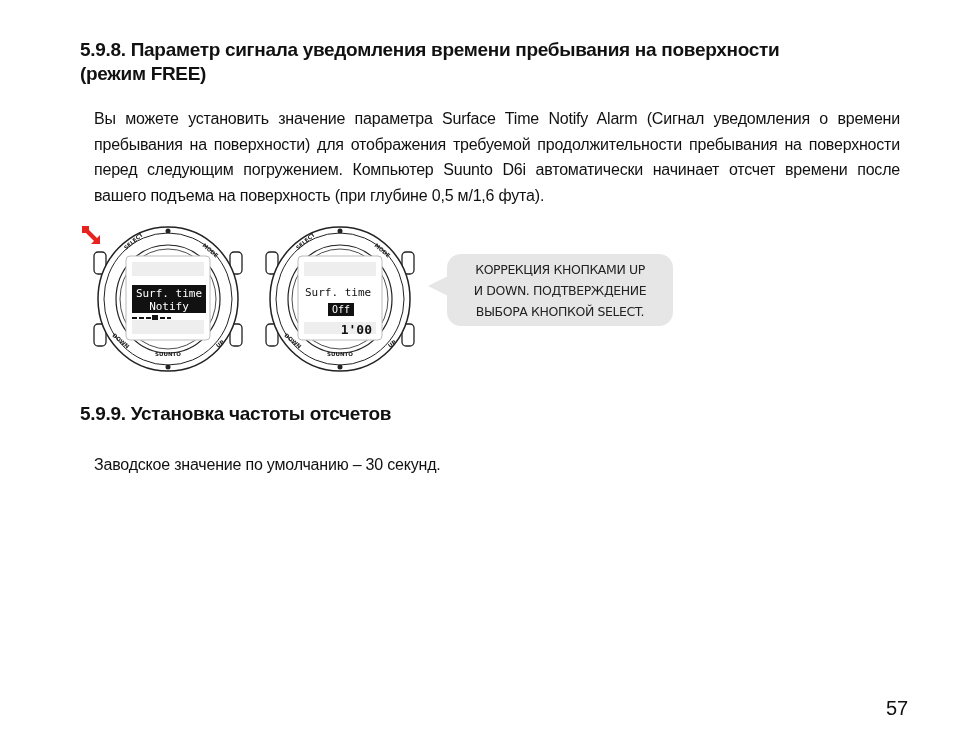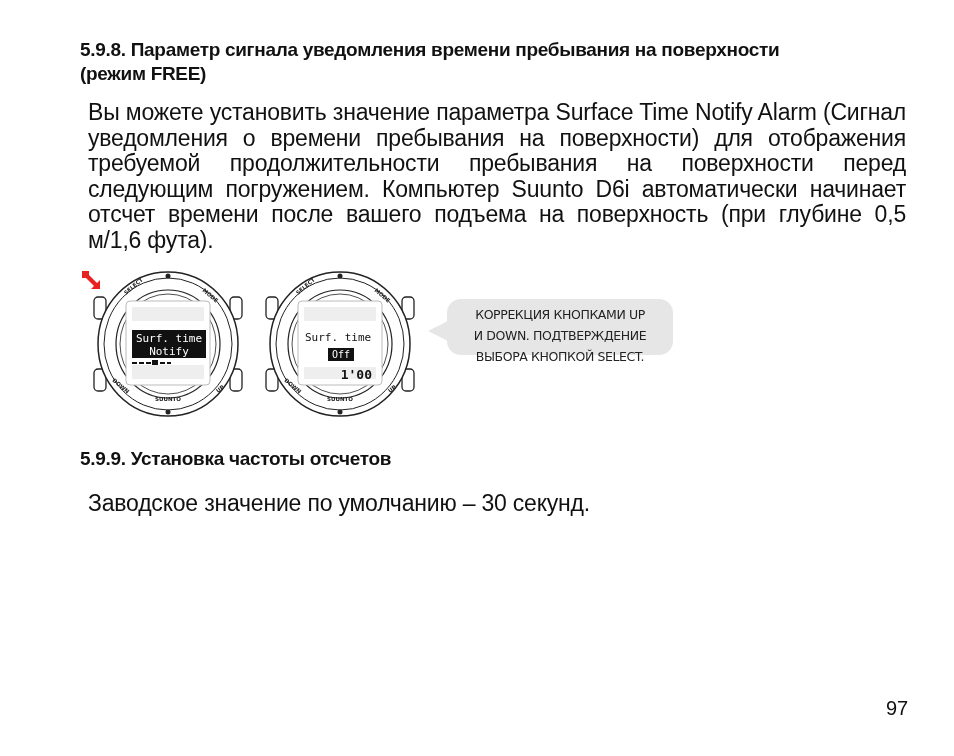--- a/index.html
+++ b/index.html
@@ -1,25 +1,25 @@
 <!DOCTYPE html>
 <html><head>
 <meta charset="utf-8">
 <style>
   html, body { margin: 0; padding: 0; background: #ffffff; }
   body { width: 954px; height: 756px; position: relative; overflow: hidden;
          font-family: "Liberation Sans", sans-serif; color: #111; }
   .page { position: absolute; left: 80px; top: 38px; width: 834px; }
   .h { font-weight: bold; font-size: 19px; line-height: 24px; margin: 0; letter-spacing: -0.3px; }
-  .p { font-size: 23px; line-height: 25.5px; margin: 8px; text-align: justify; letter-spacing: -0.2px; }
+  .p { font-size: 16px; line-height: 25.5px; margin: 14px; text-align: justify; letter-spacing: -0.2px; }
   .gap-s { height: 6px; }
   .figure { position: relative; height: 158px; margin-top: 16px; }
   .arrow { position: absolute; left: 0px; top: 0px; width: 22px; height: 22px; }
   .watch { position: absolute; top: 0; width: 160px; height: 150px; }
-  .bubble { position: absolute; left: 367px; top: 30px; width: 226px; height: 56px;
+  .bubble { position: absolute; left: 367px; top: 30px; width: 226px; height: 72px;
             background: #e6e6e6; border-radius: 14px; font-family: "DejaVu Sans", sans-serif;
             font-size: 12.5px; line-height: 21px; text-align: center; color: #222; padding-top: 5px; box-sizing: border-box; letter-spacing: -0.4px; }
   .bubble-tail { position: absolute; left: 348px; top: 52px; width: 0; height: 0;
             border-top: 10px solid transparent; border-bottom: 10px solid transparent; border-right: 20px solid #e6e6e6; }
   .page-num { position: absolute; left: 886px; top: 697px; font-size: 20px; }
 </style>
 </head>
 <body>
 
 <div class="page">
@@ -93,13 +93,13 @@
   </div>
 
   <div style="height:20px"></div>
   <p class="h">5.9.9. Установка частоты отсчетов</p>
   <div class="gap-s"></div>
   <div class="gap-s"></div>
   <p class="p">Заводское значение по умолчанию – 30 секунд.</p>
   <div class="gap-s"></div>
 </div>
 
-<div class="page-num">97</div>
+<div class="page-num">57</div>
 
 </body></html>

